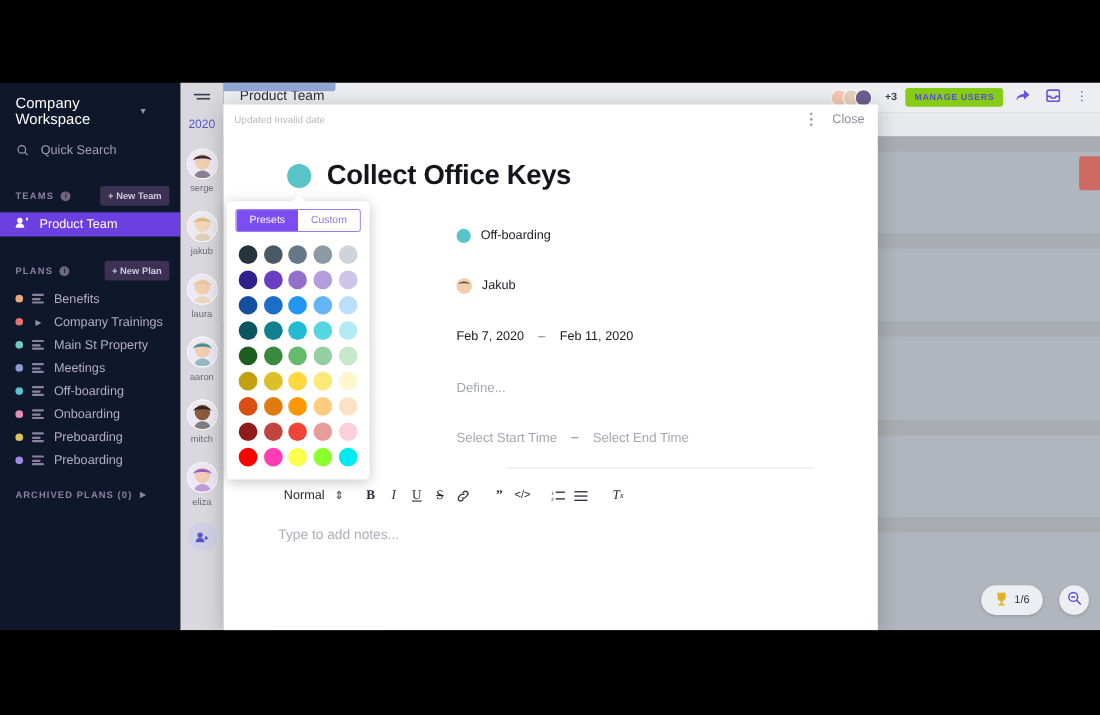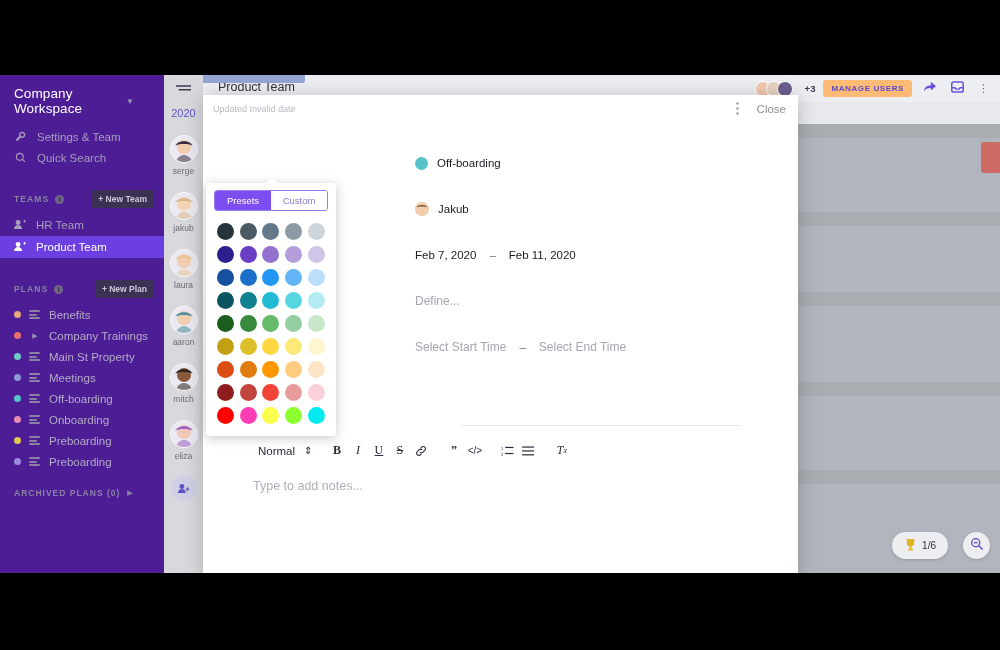--- a/index.html
+++ b/index.html
@@ -11,21 +11,21 @@
   }
   .screen { position: relative; width: 1000px; height: 650px; background:#000; }
 
   
   .bar-top { position:absolute; left:0; top:0; width:1000px; height:75px; background:#000; z-index:60; }
   .bar-bottom { position:absolute; left:0; top:573px; width:1000px; height:77px; background:#000; z-index:60; }
 
   
   .sidebar {
     position:absolute; left:0; top:75px; width:164px; height:498px;
-    background:#4c1d95; color:#cfc9dc; padding:0; overflow:hidden;
+    background:#0f172a; color:#cfc9dc; padding:0; overflow:hidden;
   }
   .ws-head {
     display:flex; align-items:center; gap:6px;
     padding:11px 12px 10px 14px;
   }
   .ws-title { font-size:13.5px; color:#ffffff; font-weight:400; letter-spacing:.1px; }
   .ws-caret { font-size:8px; color:#9b94ad; margin-left:auto; margin-right:18px; }
   .side-link {
     display:flex; align-items:center; gap:10px;
     padding:4px 12px 4px 14px; font-size:11.5px; color:#a89fbc;
@@ -97,21 +97,21 @@
     justify-content:flex-end; padding-right:8px; gap:8px;
   }
   .tl-title { position:absolute; left:15px; top:5px; font-size:12.5px; color:#2e2e3c; }
   .tl-avs { display:flex; align-items:center; }
   .tl-avs .a {
     width:16px; height:16px; border-radius:50%; border:1.5px solid #fff;
     margin-left:-5px; overflow:hidden;
   }
   .tl-plus { font-size:9.5px; color:#3c3c4c; font-weight:700; margin-left:4px; }
   .tl-manage {
-    background:#fdba74; color:#5b4bcf; font-size:8px; font-weight:700;
+    background:#84cc16; color:#5b4bcf; font-size:8px; font-weight:700;
     letter-spacing:.6px; padding:4px 8px; border-radius:3px; border:0; font-family:inherit;
     cursor:pointer;
   }
   .tl-ico { color:#6c4fe0; font-size:12px; padding:0 3px; }
   .tl-days {
     height:22px; background:#e7e9ec; display:flex; align-items:center;
     font-size:10.5px; color:#5c6068; position:relative;
   }
   .tl-day { text-align:center; }
   .tl-sep { position:absolute; width:1px; top:2px; bottom:2px; background:#b9bcc3; }
@@ -221,54 +221,36 @@
 <body>
 
 <div class="screen">
 
   <div class="sidebar">
     <div class="ws-head">
       <span class="ws-title">Company Workspace</span>
       <span class="ws-caret">▼</span>
     </div>
 
-    <div class="side-link">
-      <span class="ico">
-        <svg width="11" height="11" viewBox="0 0 16 16">
-            <path fill="#a89fbc" d="M10.5 1a4.5 4.5 0 0 0-4.1 6.4L1 12.8 3.2 15l5.4-5.4A4.5 4.5 0 1 0 10.5 1zm0 2a2.5 2.5 0 1 1 0 5 2.5 2.5 0 0 1 0-5z"></path>
-          </svg>
-      </span>
-      <span>Settings &amp; Team</span>
-    </div>
     <div class="side-link">
       <span class="ico">
         <svg width="11" height="11" viewBox="0 0 16 16">
             <circle cx="7" cy="7" r="5" fill="none" stroke="#a89fbc" stroke-width="1.5"></circle>
             <line x1="10.8" y1="10.8" x2="14.5" y2="14.5" stroke="#a89fbc" stroke-width="1.5"></line>
           </svg>
       </span>
       <span>Quick Search</span>
     </div>
 
     <div class="sec-head">
       <span class="sec-title">TEAMS</span>
       <span class="sec-info">i</span>
       <button class="sec-btn">+ New Team</button>
     </div>
 
-    <div class="team-row">
-      <span>
-        <svg width="13" height="11" viewBox="0 0 16 13">
-            <circle cx="5" cy="4" r="3" fill="#a89fbc"></circle>
-            <path fill="#a89fbc" d="M0 12c0-2.8 2.2-5 5-5s5 2.2 5 5z"></path>
-            <path fill="#a89fbc" d="M12 1h2v3h-2z"></path>
-          </svg>
-      </span>
-      <span>HR Team</span>
-    </div>
     <div class="team-row active">
       <span>
         <svg width="13" height="11" viewBox="0 0 16 13">
             <circle cx="5" cy="4" r="3" fill="#ffffff"></circle>
             <path fill="#ffffff" d="M0 12c0-2.8 2.2-5 5-5s5 2.2 5 5z"></path>
             <path fill="#ffffff" d="M12 1h2v3h-2z"></path>
           </svg>
       </span>
       <span>Product Team</span>
     </div>
@@ -535,20 +517,24 @@
       <span class="modal-dots">
         <svg width="3" height="13" viewBox="0 0 3 13">
             <circle cx="1.5" cy="1.5" r="1.2" fill="#9a9aa6"></circle>
             <circle cx="1.5" cy="6.5" r="1.2" fill="#9a9aa6"></circle>
             <circle cx="1.5" cy="11.5" r="1.2" fill="#9a9aa6"></circle>
           </svg>
       </span>
       <span class="modal-close">Close</span>
     </div>
 
+    <div class="modal-title-row">
+      <span class="title-dot"></span>
+      <span class="modal-title">Collect Office Keys</span>
+    </div>
 
     <div class="fields" style="position:relative;">
       <div class="field-row">
         <span class="chip-dot"></span>
         <span class="field-val">Off-boarding</span>
       </div>
       <div class="field-row">
         <span class="mini-av">
           <svg width="14" height="14" viewBox="0 0 14 14">
               <circle cx="7" cy="7" r="7" fill="#f2cdae"></circle>

